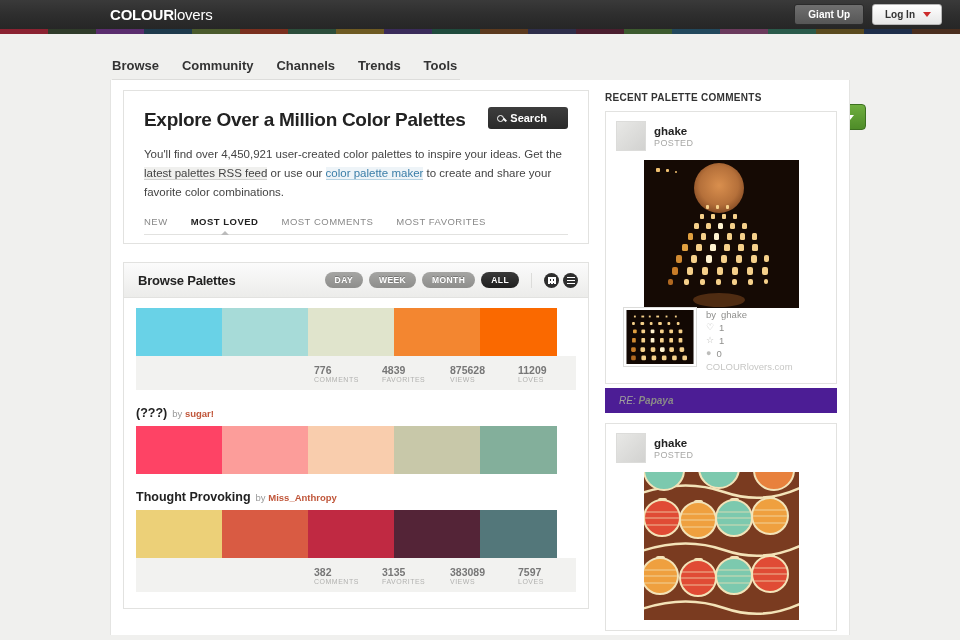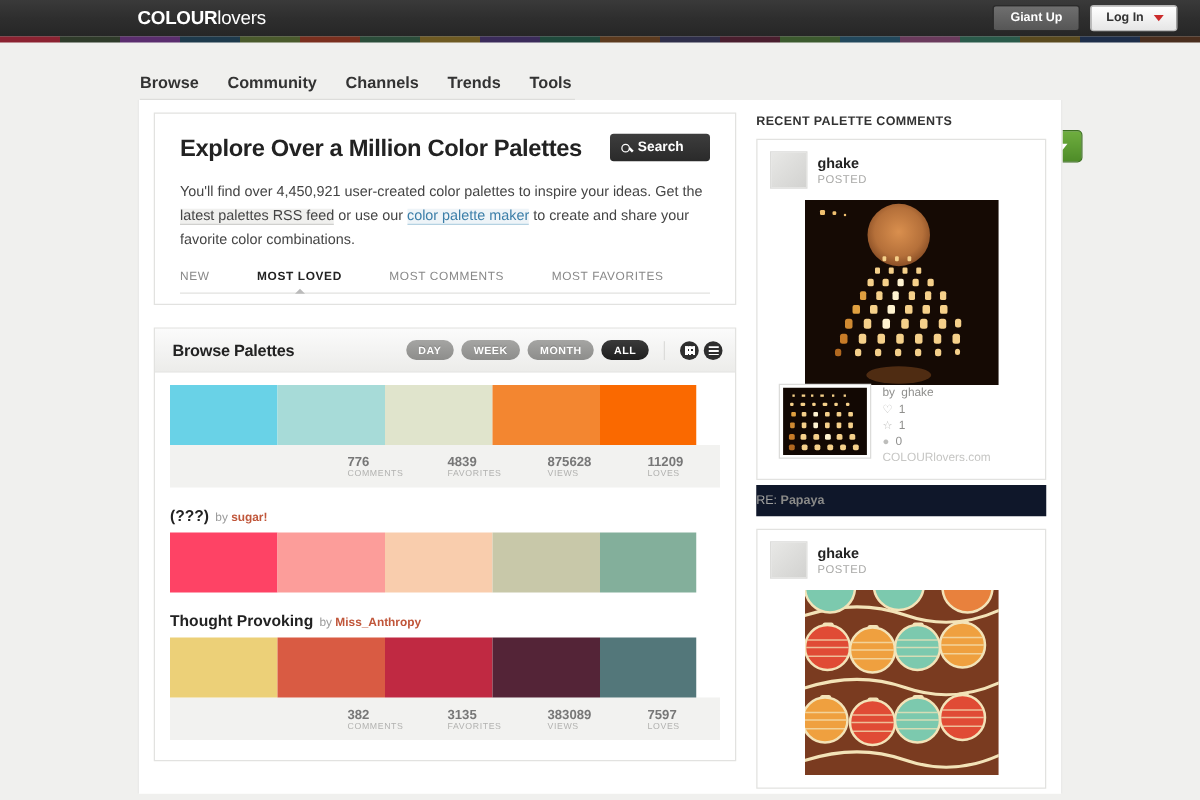--- a/index.html
+++ b/index.html
@@ -201,21 +201,21 @@
     display: flex; align-items: center; gap: 6px;
     cursor: pointer;
   }
   .panel p {
     font-size: 11.5px; line-height: 19px; color: #444;
   }
   .panel p a { color: #444; text-decoration: none; background: #f0f0ee;
      border-bottom: 1px solid #d0d0ce; }
   .panel p a.blue { color: #3b7ea8; border-bottom-color:#b5d2e2; background:#eef4f8;}
   .tabs {
-    display: flex; gap: 38px;
+    display: flex; gap: 23px;
     margin-top: 14px;
     border-bottom: 1px solid #e2e2e0;
     padding-bottom: 7px;
   }
   .tabs span {
     font-size: 9.5px; letter-spacing: .5px;
     color: #888; text-transform: uppercase;
     cursor: pointer; position: relative;
   }
   .tabs span.active { color: #222; font-weight: bold; }
@@ -267,21 +267,21 @@
   .pal-title .by b { color:#c0563a; font-weight:bold; }
   .swatches { display: flex; height: 48px; }
   .swatches i { display:block; height:48px; }
   .pal-stats {
     background: #f2f2f0;
     height: 34px;
     display: flex;
     justify-content: flex-end;
     align-items: center;
     padding-right: 6px;
-    gap: 28px;
+    gap: 16px;
   }
   .stat { text-align: left; width: 52px;}
   .stat .n { font-size: 10.5px; font-weight: bold; color: #777; display:block; line-height:12px;}
   .stat .l { font-size: 7px; color: #b2b2b0; letter-spacing:.5px; display:block; }
 
   
   .rc-title { font-size: 10px; font-weight: bold; color:#333; letter-spacing:.3px;
       text-transform: uppercase; margin-bottom: 8px; }
   .cmt { border: 1px solid #e2e2e0; background:#fff; margin-bottom: 4px; }
   .cmt-head { display:flex; align-items:center; gap:8px; padding:9px 10px; }
@@ -291,21 +291,21 @@
   .cmt-posted { font-size:9px;color:#a8a8a6;letter-spacing:.4px; }
   .cmt-body { padding: 0 10px 10px 10px; }
   .big-img { width:155px;height:148px;margin:0 auto; display:block;}
   .pal-name { font-size:13px;color:#8f8f8d;letter-spacing:1px;margin:8px 0 5px 8px;font-weight:normal;}
   .mini-row { display:flex; gap:10px; padding-left: 8px;}
   .mini-img { width:72px;height:58px;border:2px solid #fff;outline:1px solid #dcdcda;}
   .mini-meta div { font-size:9.5px; color:#8f8f8d; line-height:13px; display:flex; align-items:center; gap:5px;}
   .mini-meta .by { color:#8f8f8d; }
   .mini-meta .site { color:#c6c6c4; }
   .ico { font-size:9px; color:#bdbdbb; }
-  .re-bar { background:#0f172a; padding:7px 0; font-size:10px; color:#a0a09e; }
+  .re-bar { background:#4c1d95; padding:7px 14px; font-size:10px; color:#a0a09e;font-style:italic; }
   .re-bar b { color:#8a8a88; }
 </style>
 </head>
 <body>
 
 <div id="topbar">
   <div id="logo"><span>COLOUR</span><span class="lo">lovers</span></div>
   <div id="topbar-right">
     <div class="btn-signup">Giant Up</div>
     <div class="btn-login">

